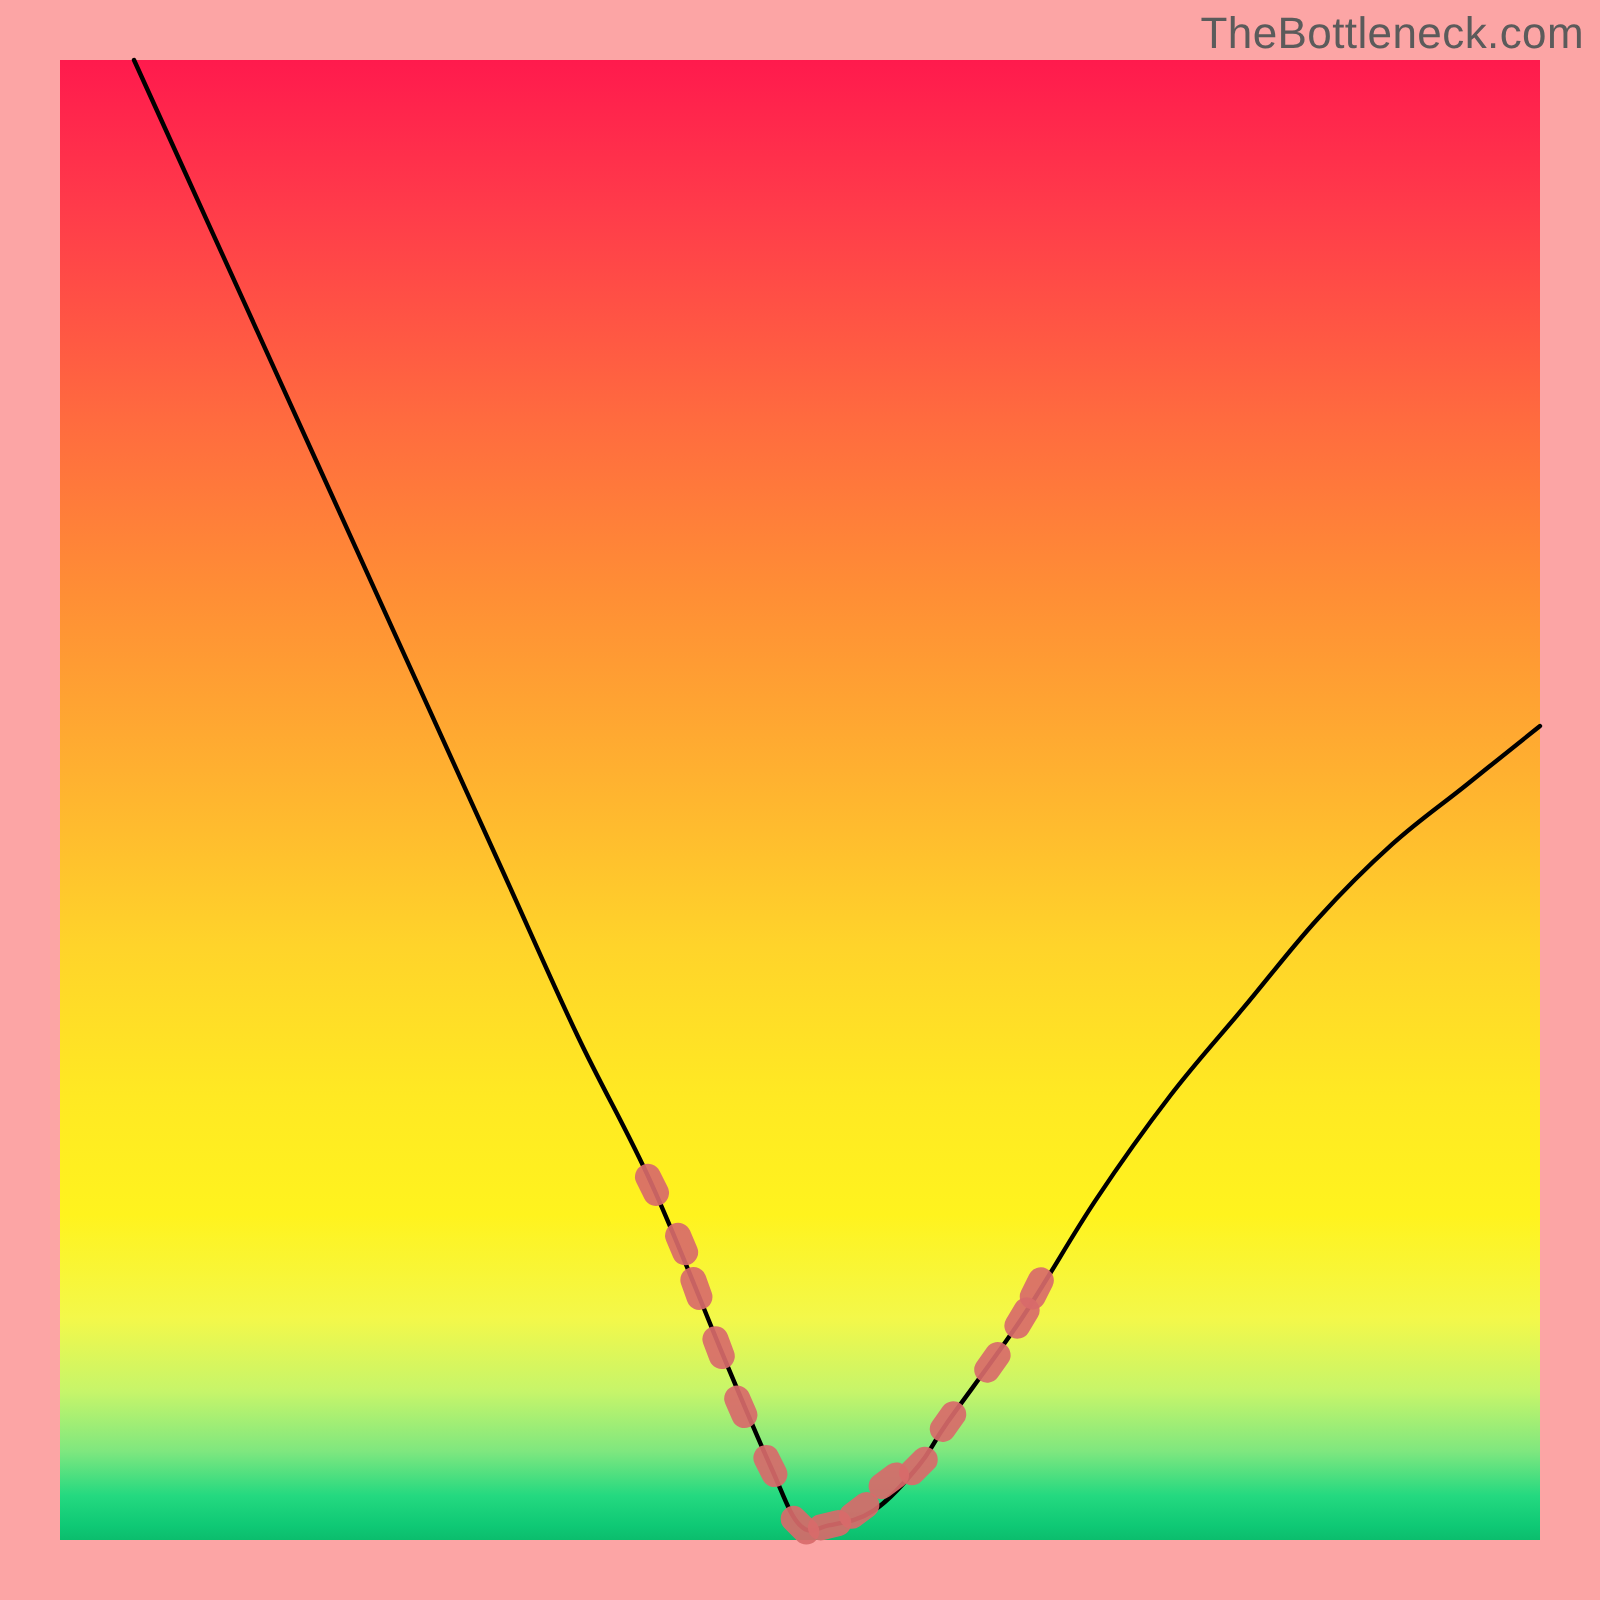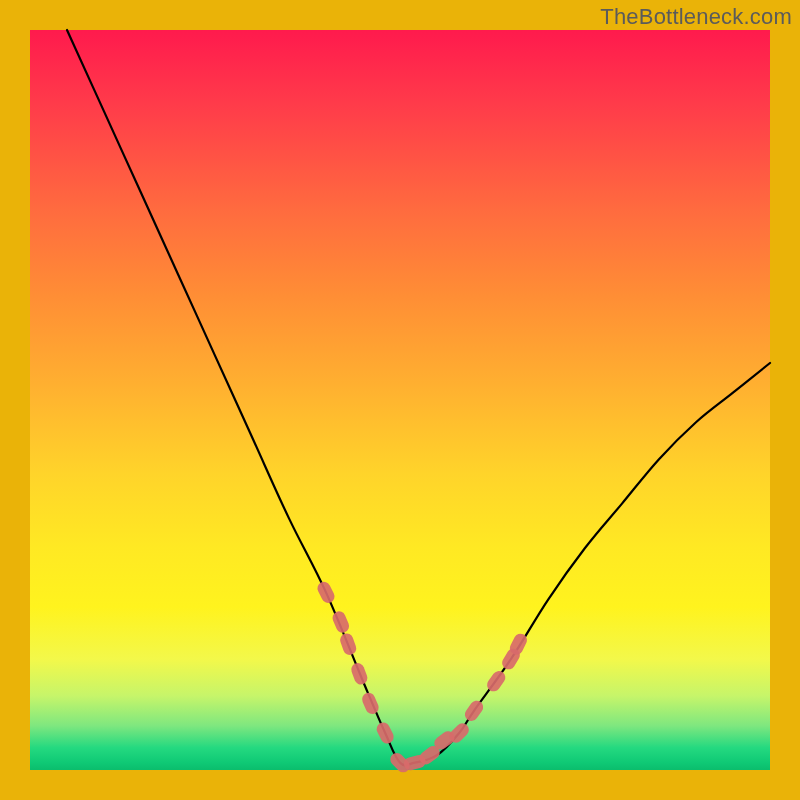--- a/index.html
+++ b/index.html
@@ -9,21 +9,21 @@
     height: 800px;
     background: #000;
     overflow: hidden;
   }
   .frame {
     position: absolute;
     left: 0;
     top: 0;
     width: 800px;
     height: 800px;
-    background: #eab308;
+    background: #fca5a5;
     text-decoration: underline;
   }
   .plot {
     position: absolute;
     left: 30px;
     top: 30px;
     width: 740px;
     height: 740px;
     
     background: linear-gradient(to bottom,

